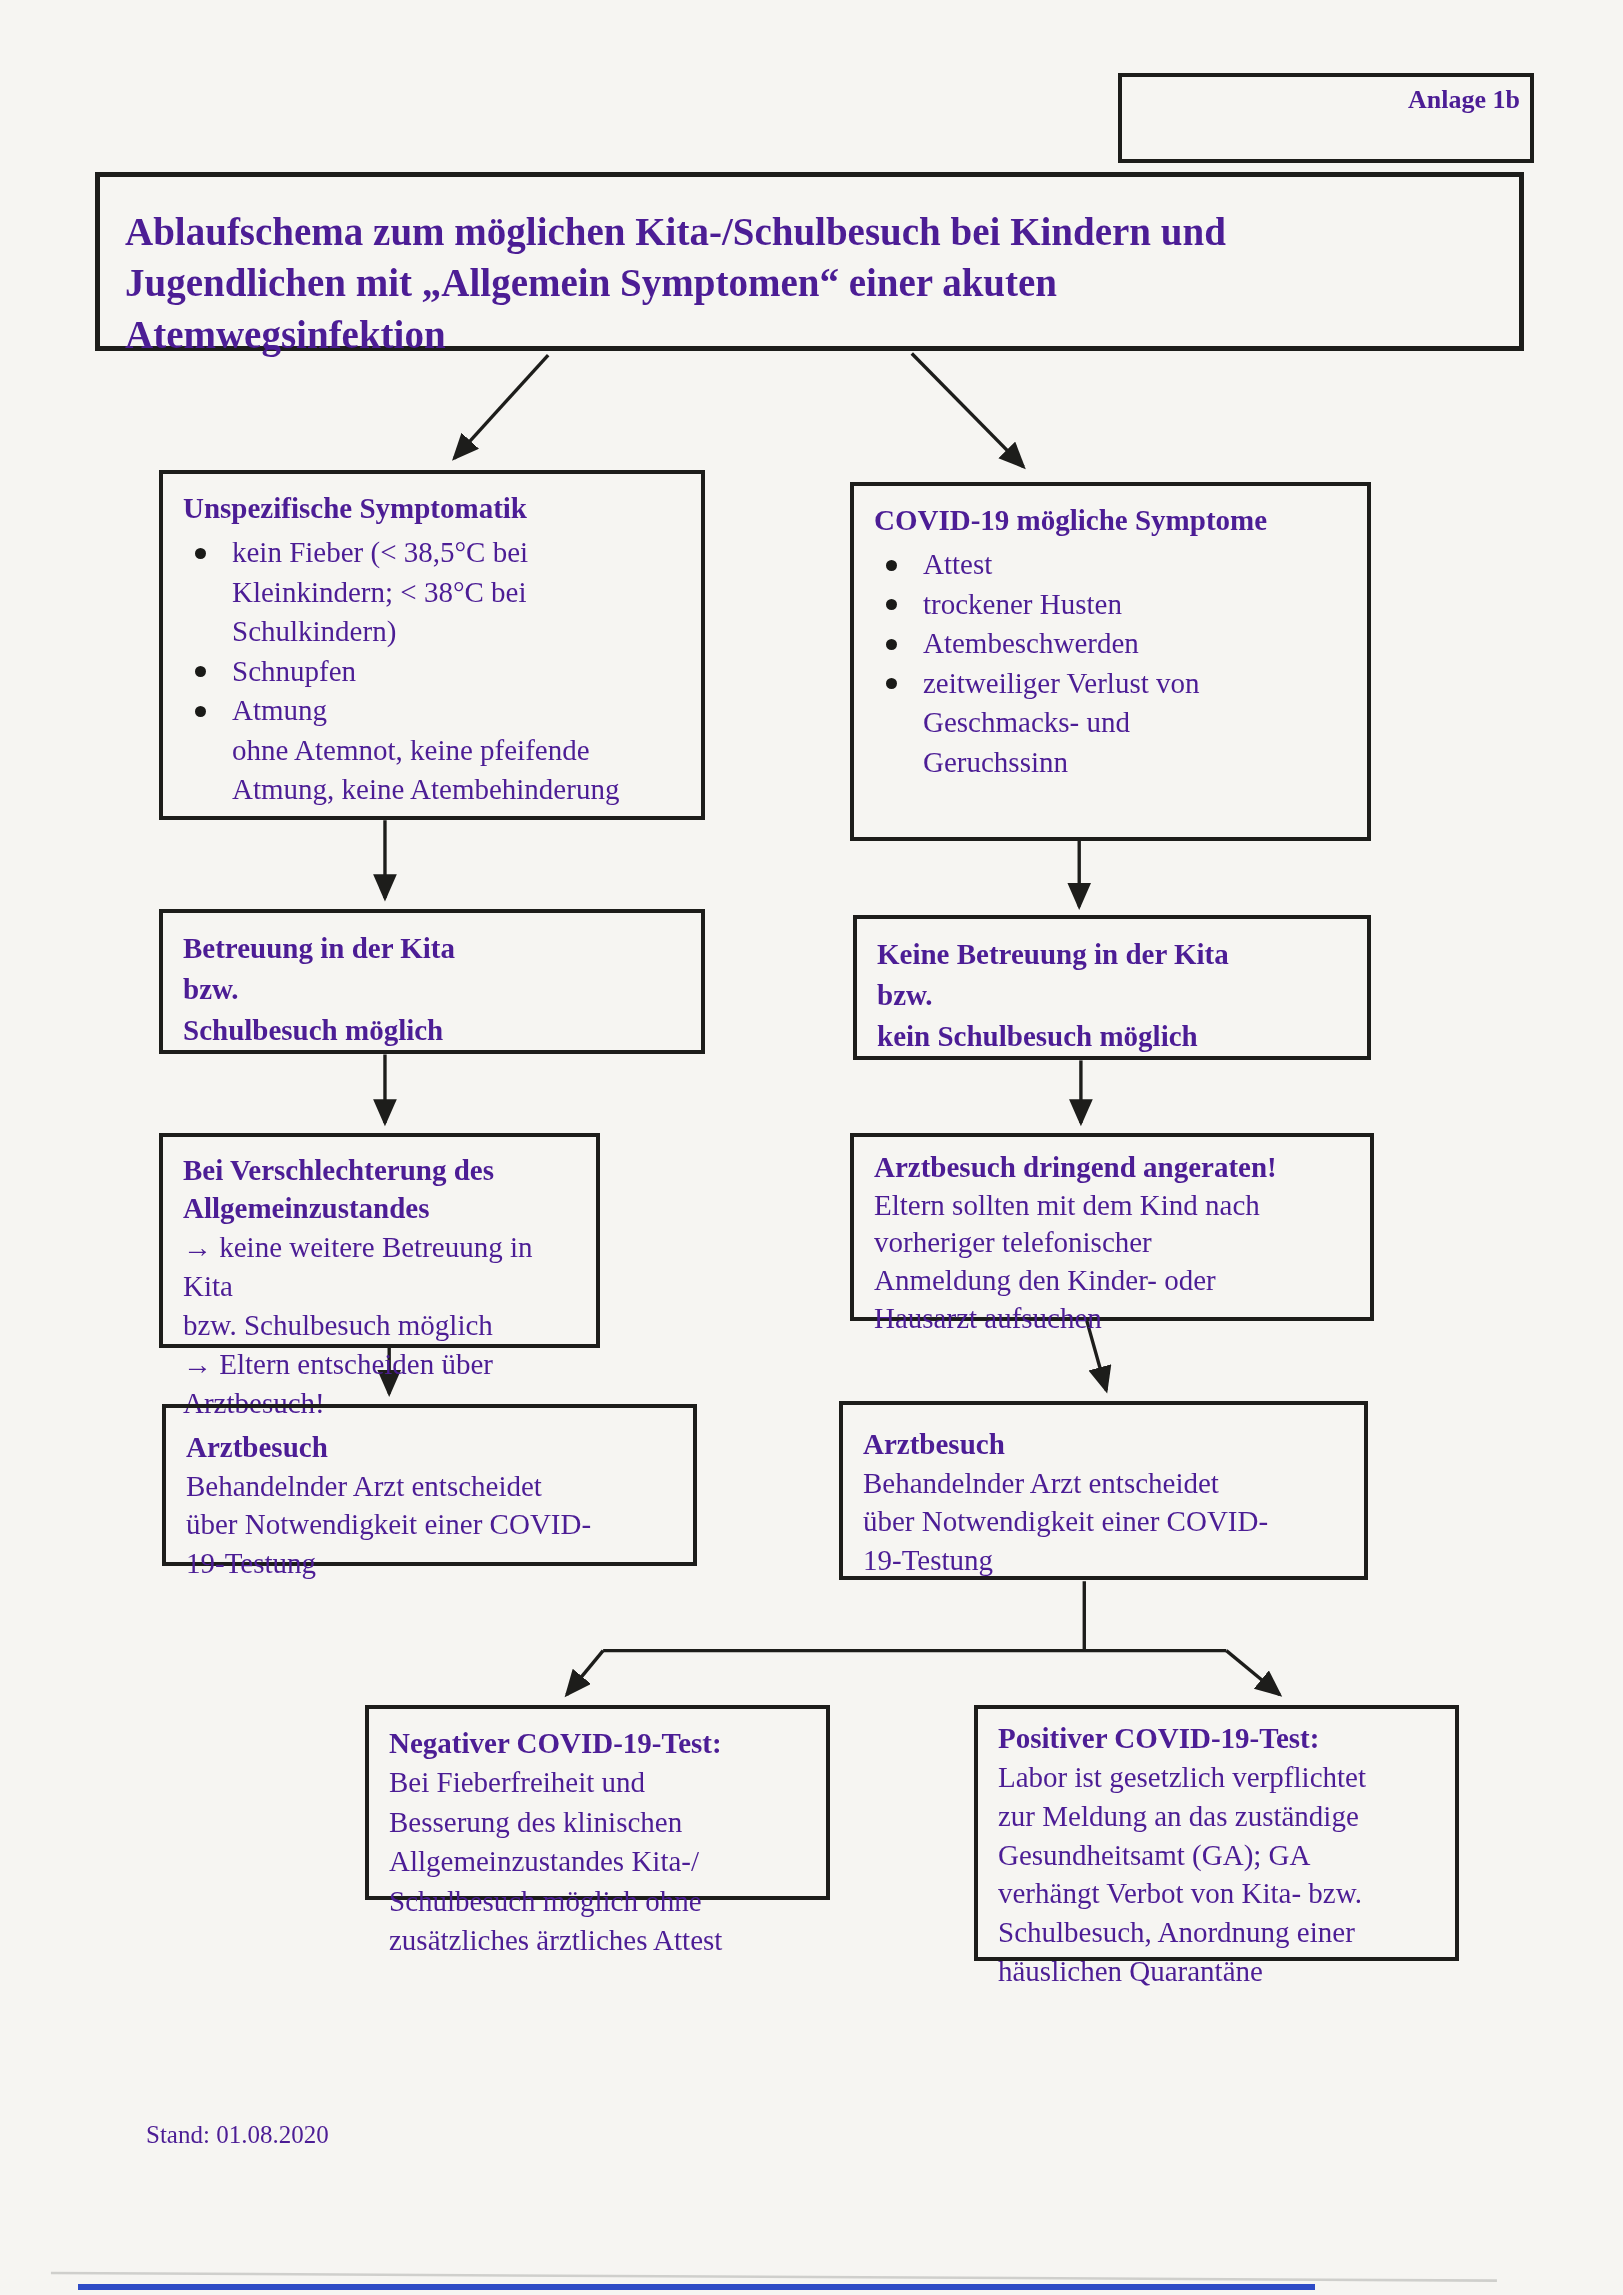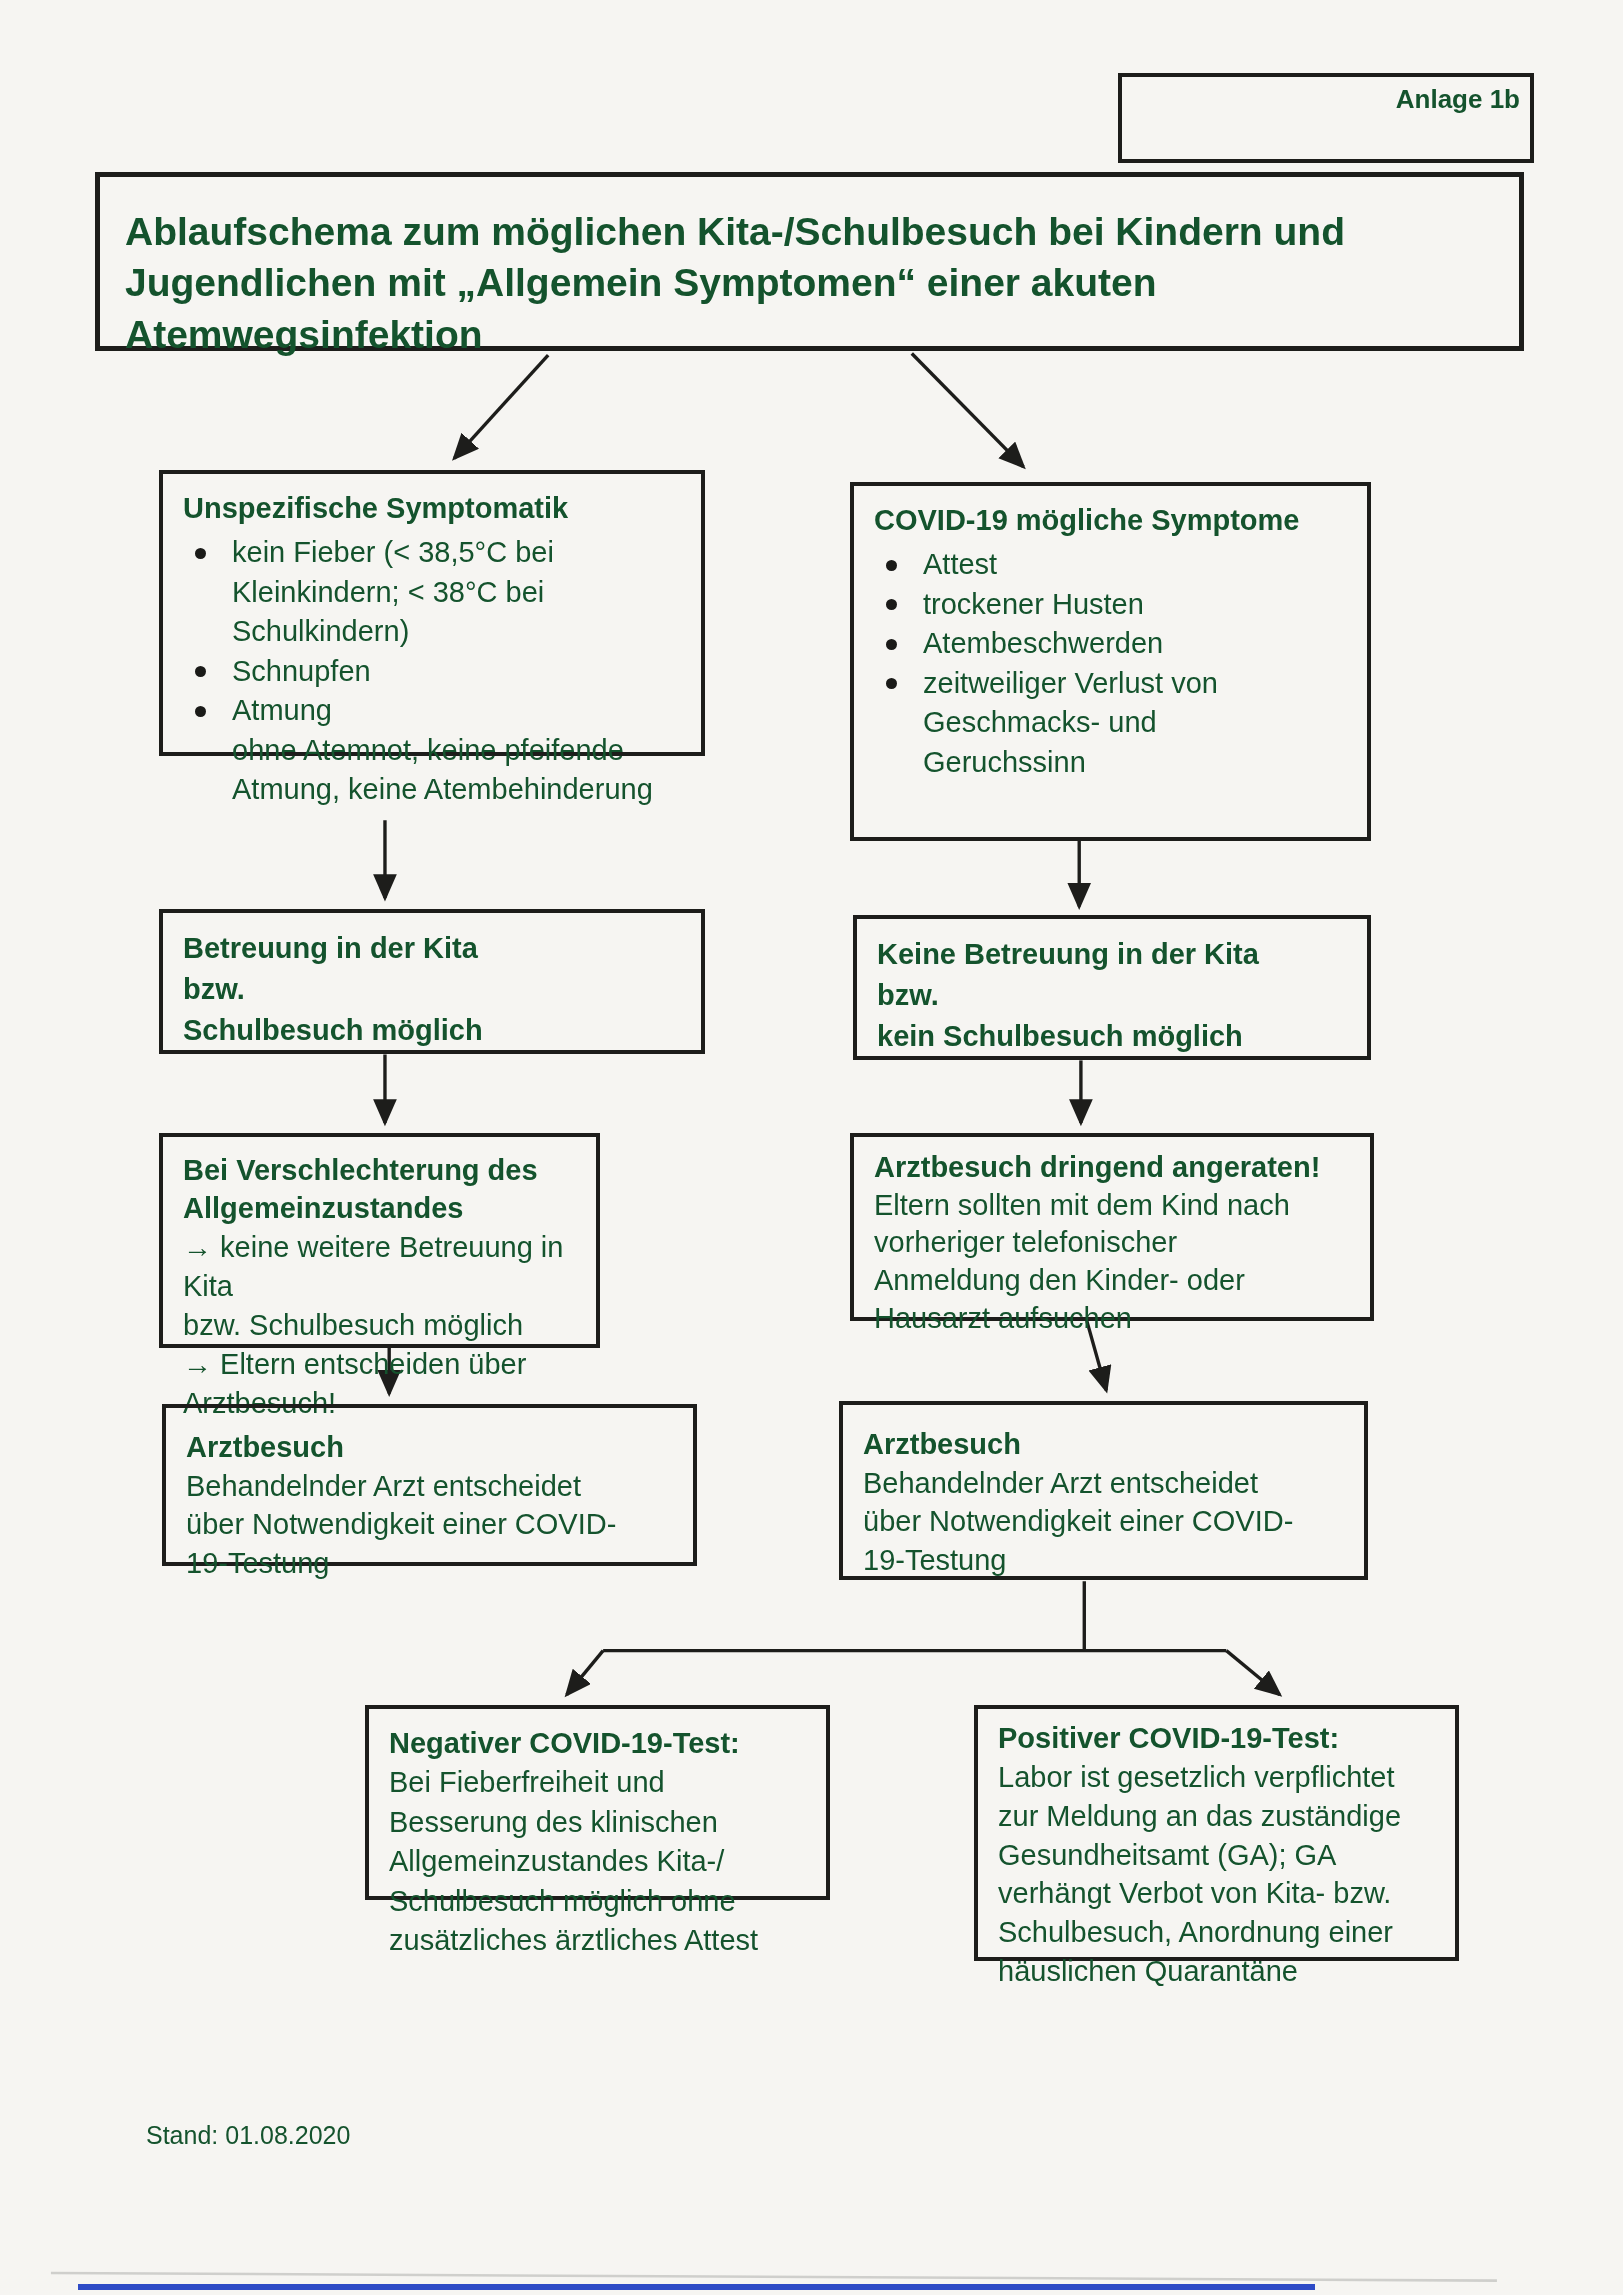--- a/index.html
+++ b/index.html
@@ -1,21 +1,21 @@
 <!DOCTYPE html>
 <html style="font-size:13.5px"><head>
 <meta charset="utf-8">
 <style>
   html,body{margin:0;padding:0;background:#e8e8e6;}
   #page{
     position:relative;
     width:1624px;height:2295px;
     background:#f6f5f2;
-    font-family:Liberation Sans, sans-serif;
-    color:#14532d;
+    font-family:Liberation Serif, serif;
+    color:#4c1d95;
     overflow:hidden;
   }
   .box{
     position:absolute;
     border:4.2px solid #1d1d1b;
     box-sizing:border-box;
     font-size:29px;
     line-height:1.36;
     padding:15px 20px;
     background:transparent;
@@ -99,21 +99,21 @@
   <div class="box" id="annex-box" style="left:1118px;top:73px;width:416px;height:90px;">
     <span class="t">Anlage 1b</span>
   </div>
 
   <div class="box" id="title-box" style="left:95px;top:172px;width:1429px;height:179px;">
     <div class="t">Ablaufschema zum möglichen Kita-/Schulbesuch bei Kindern und
 Jugendlichen mit „Allgemein Symptomen“ einer akuten
 Atemwegsinfektion</div>
   </div>
 
-  <div class="box" style="left:159px;top:470px;width:546px;height:286px;">
+  <div class="box" style="left:159px;top:470px;width:546px;height:350px;">
     <div class="bh t">Unspezifische Symptomatik</div>
     <ul class="blist">
       <li class="t">kein Fieber (&lt; 38,5°C bei
 Kleinkindern; &lt; 38°C bei
 Schulkindern)</li>
       <li class="t">Schnupfen</li>
       <li class="t">Atmung</li>
     </ul>
     <div class="note t">ohne Atemnot, keine pfeifende
 Atmung, keine Atembehinderung</div>

